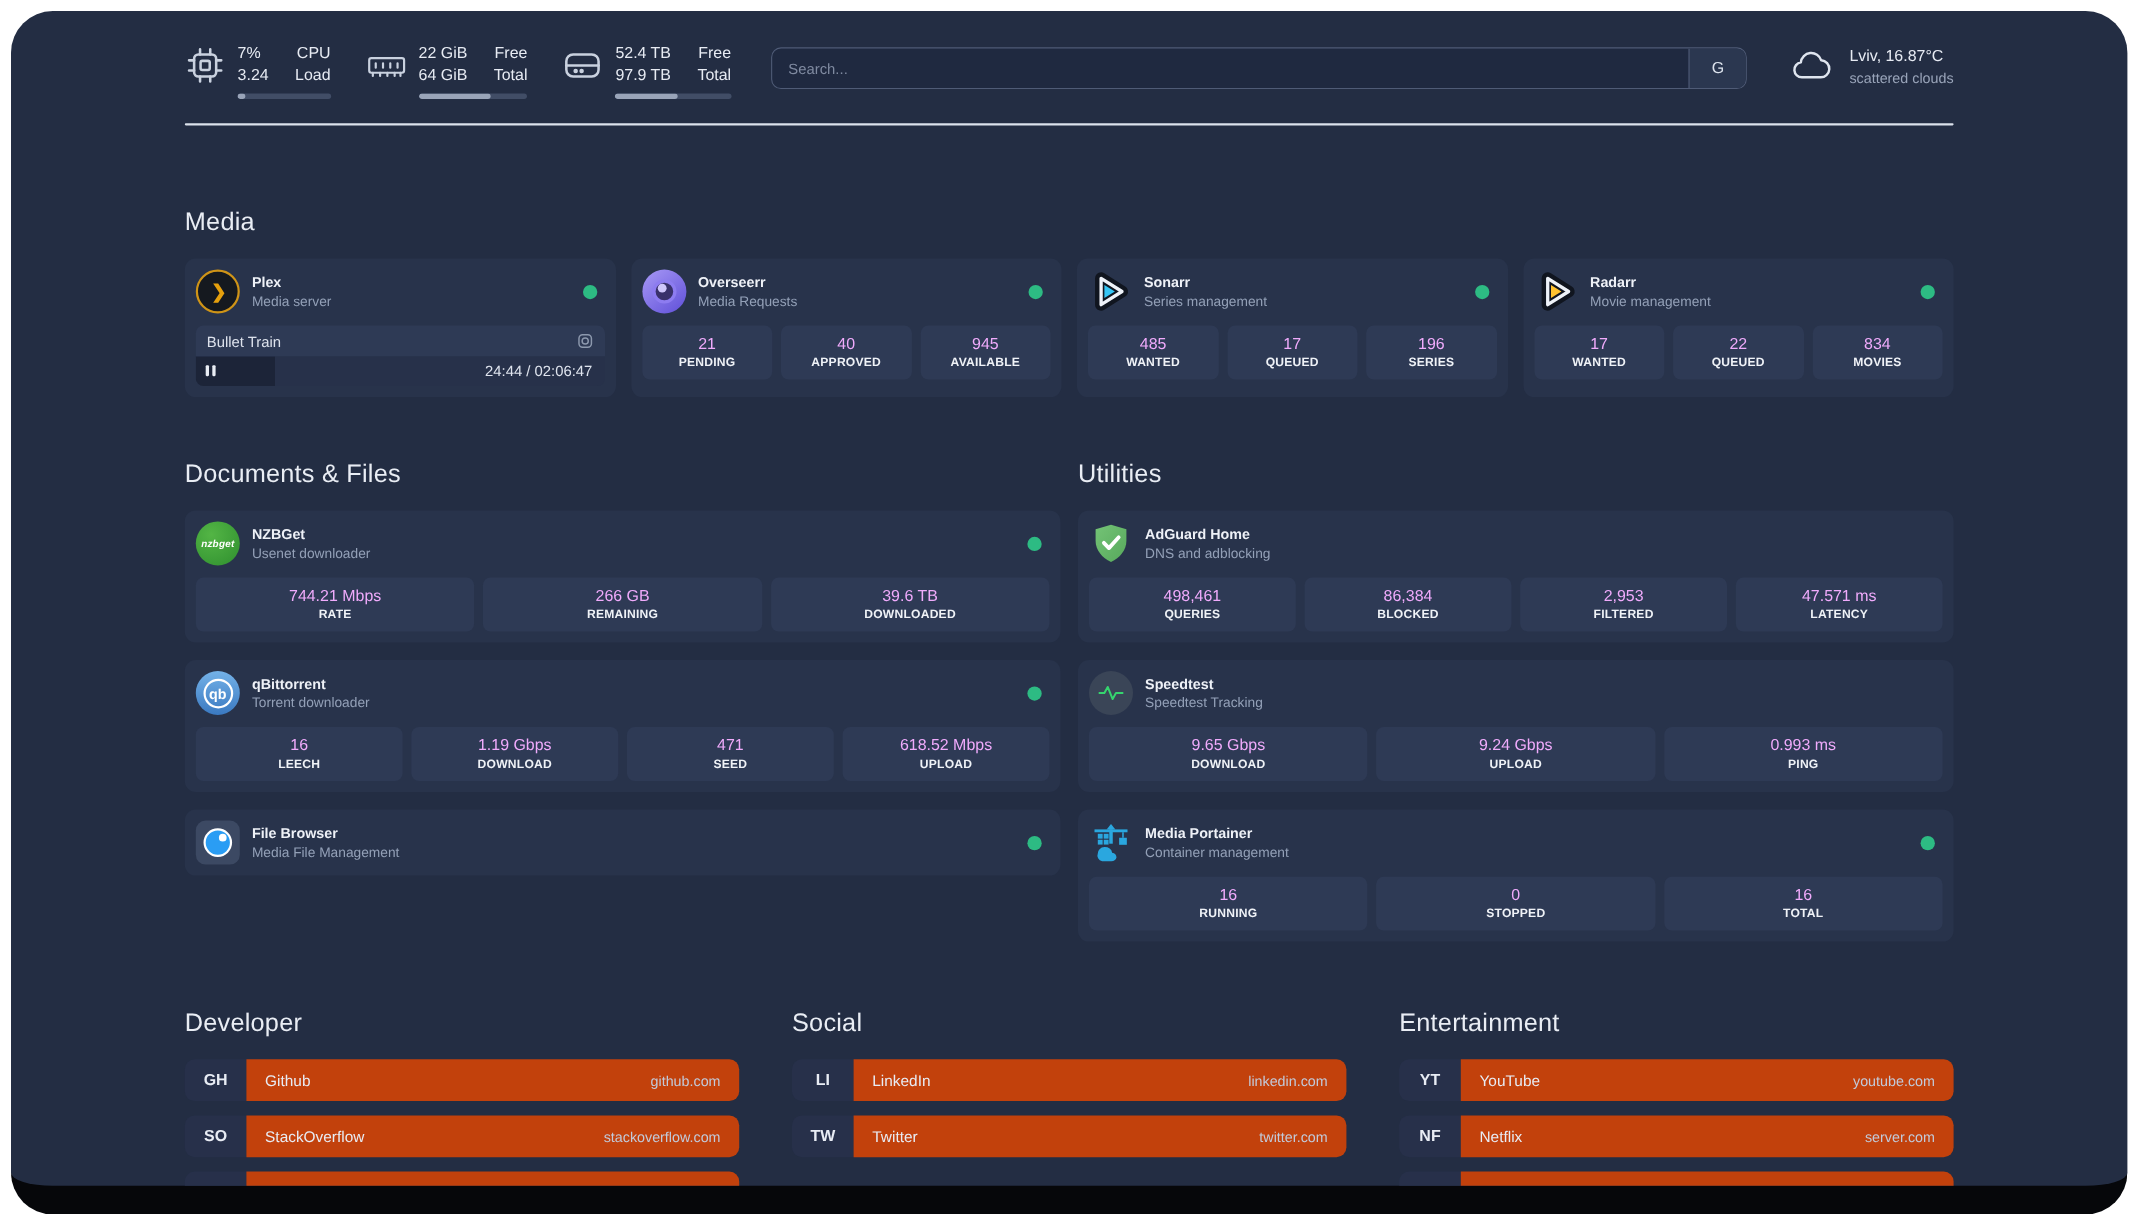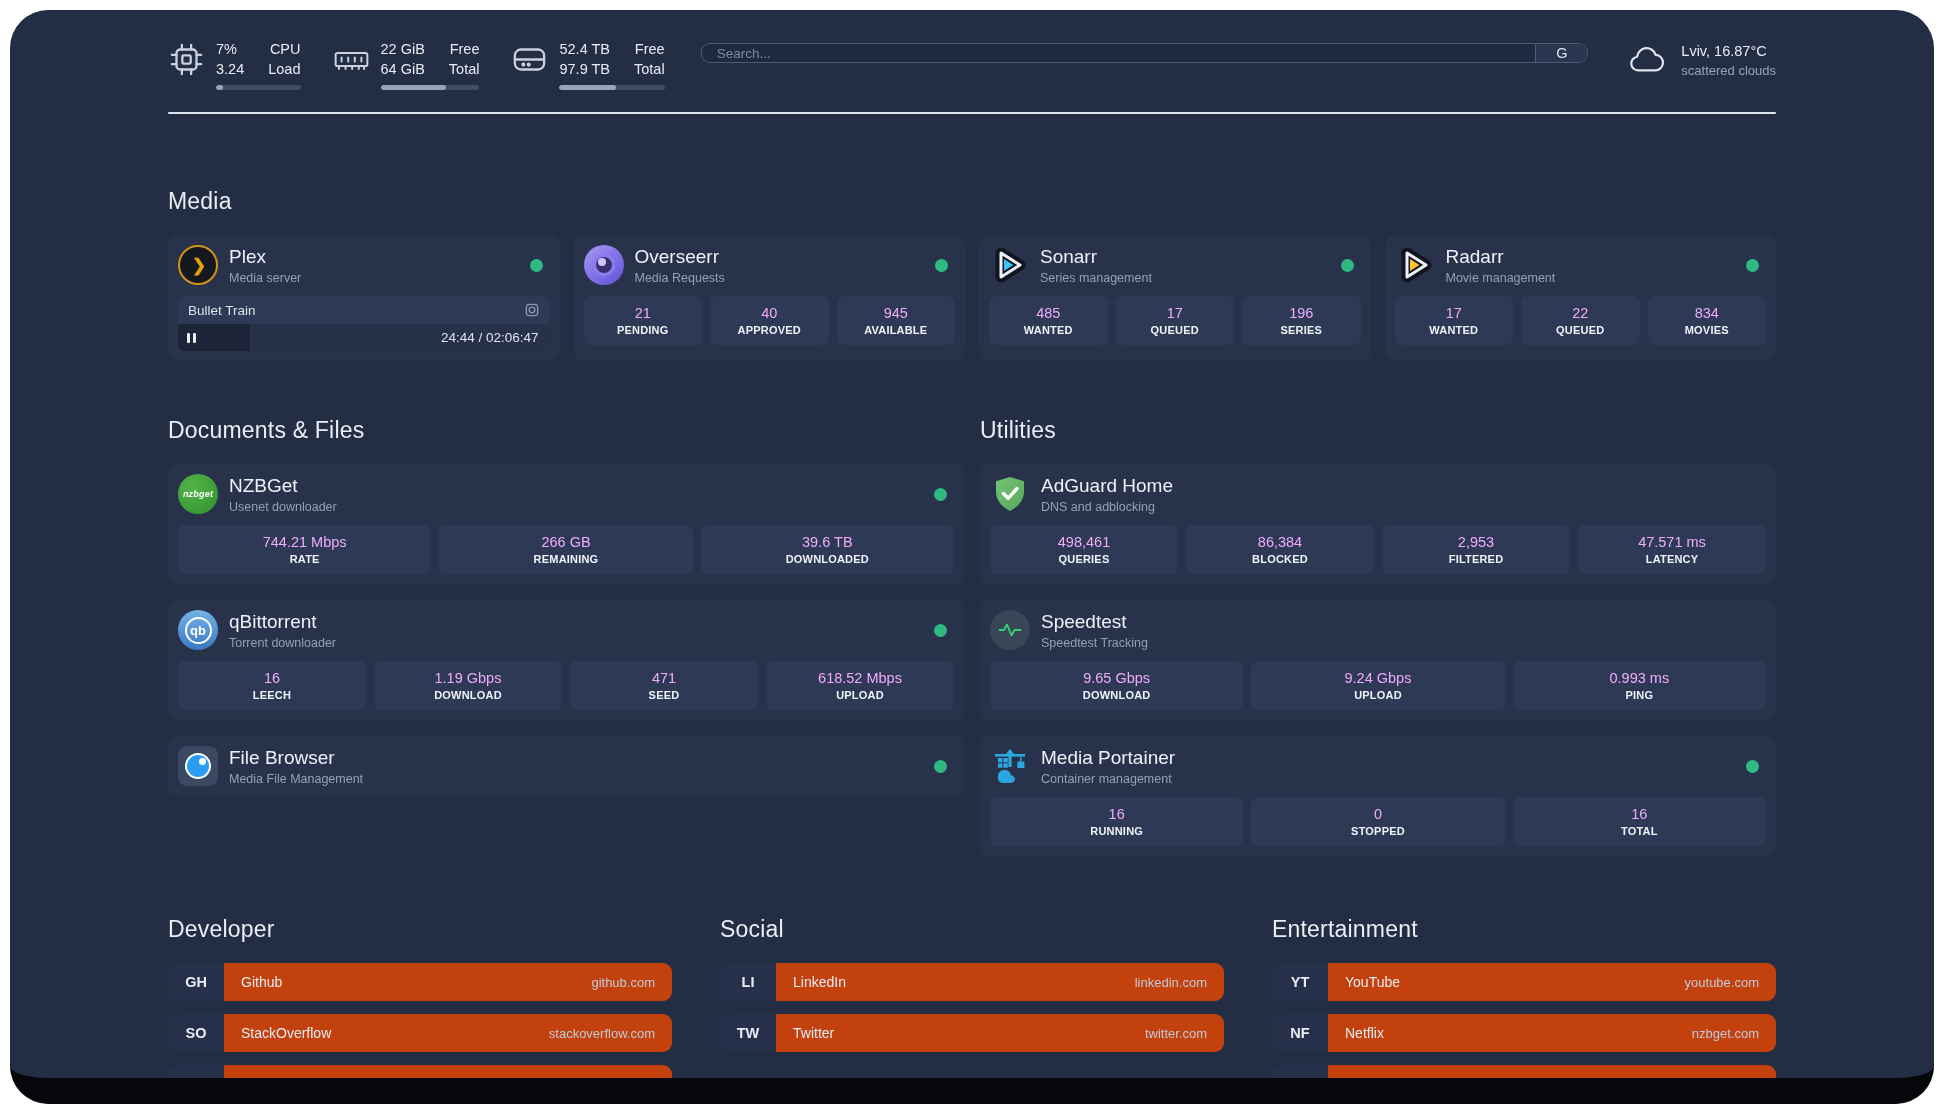--- a/index.html
+++ b/index.html
@@ -14,21 +14,21 @@
   .resources{display:flex;gap:32px}
   .res-widget{display:flex;gap:11px;align-items:flex-start}
   .res-svg{width:37px;height:37px;margin-top:1px}
   .res-block{display:flex;flex-direction:column}
   .res-grid{display:grid;grid-template-columns:auto auto;column-gap:24px;row-gap:1px;
             font-size:14.5px;color:#e7ebf3;line-height:19px}
   .res-label{text-align:right}
   .res-bar{margin-top:6px;height:5px;border-radius:3px;background:#414d66;overflow:hidden}
   .res-bar-fill{height:100%;background:#99a4b8;border-radius:3px}
 
-  .searchwrap{flex:1;margin:3px 36px 0;display:flex;height:20px;border:1.5px solid #4f5b76;
+  .searchwrap{flex:1;margin:3px 36px 0;display:flex;height:38px;border:1.5px solid #4f5b76;
               border-radius:9px;overflow:hidden;background:#1f2940}
   .searchwrap input{flex:1;background:transparent;border:none;outline:none;color:#dfe4ee;
                     font-size:13.5px;padding:0 15px;font-family:inherit}
   .searchwrap input::placeholder{color:#7f8aa0}
   .provider{width:52px;border:none;border-left:1.5px solid #4f5b76;background:#2b3750;
             color:#dde3ed;font-size:14.5px;cursor:pointer;font-family:inherit}
 
   .weather{display:flex;gap:13px;align-items:center;margin-top:1px}
   .weather-main{font-size:14.5px;color:#e7ebf3}
   .weather-sub{font-size:13px;color:#9aa5ba;margin-top:4px}
@@ -39,21 +39,21 @@
   .section-title{font-size:23px;font-weight:500;color:#e9edf4;margin-bottom:20px;letter-spacing:.2px}
   .media-section{margin-top:74px}
   .grid4{display:grid;grid-template-columns:repeat(4,1fr);gap:14px}
   .two-col{display:grid;grid-template-columns:1fr 1fr;gap:16px;margin-top:56px}
   .col .card{margin-bottom:16px}
 
   
   .card{background:#28334b;border-radius:10px;padding:10px;cursor:pointer}
   .card-head{display:flex;align-items:center;gap:11px}
   .card-info{flex:1;min-width:0}
-  .card-title{font-size:19px;font-weight:400;color:#eef1f7}
+  .card-title{font-size:13px;font-weight:700;color:#eef1f7}
   .card-sub{font-size:12.5px;color:#93a0b7;margin-top:3px}
   .dot{width:13px;height:13px;border-radius:50%;background:#2dbb83;margin-right:7px;flex:0 0 auto}
   .icon-wrap{flex:0 0 auto;display:flex;align-items:center;justify-content:center}
   .stats{display:flex;gap:8px;margin-top:11px}
   .stat{flex:1;background:#2e3a55;border-radius:7px;padding:9px 4px;text-align:center}
   .stat-val{font-size:14.5px;color:#f0abfc}
   .stat-label{font-size:11px;font-weight:700;color:#eff2f7;margin-top:3px;letter-spacing:.2px}
 
   
   .player{margin-top:11px}
@@ -548,21 +548,21 @@
             <span class="bm-abbr">YT</span>
             <span class="bm-pill">
               <span class="bm-name">YouTube</span>
               <span class="bm-url">youtube.com</span>
             </span>
           </div>
           <div class="bm-row">
             <span class="bm-abbr">NF</span>
             <span class="bm-pill">
               <span class="bm-name">Netflix</span>
-              <span class="bm-url">nzbget.com</span>
+              <span class="bm-url">server.com</span>
             </span>
           </div>
           <div class="bm-row">
             <span class="bm-abbr">RE</span>
             <span class="bm-pill">
               <span class="bm-name">Reddit</span>
               <span class="bm-url">reddit.com</span>
             </span>
           </div>
         </div>

